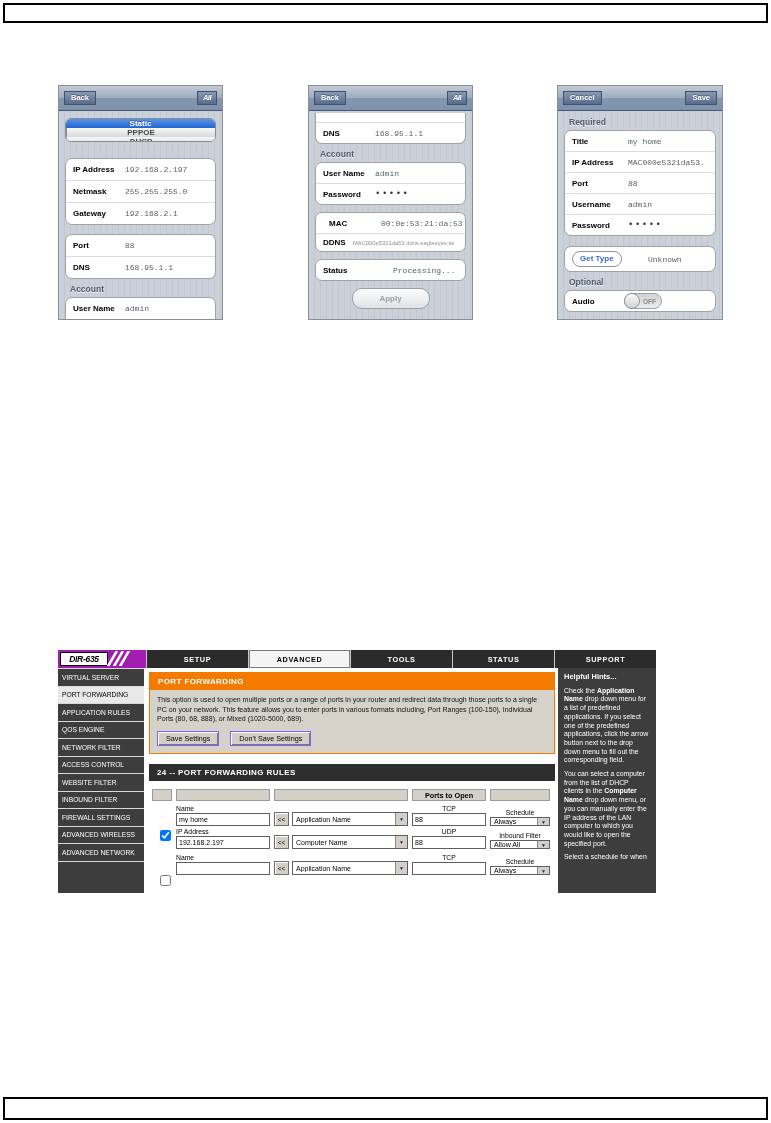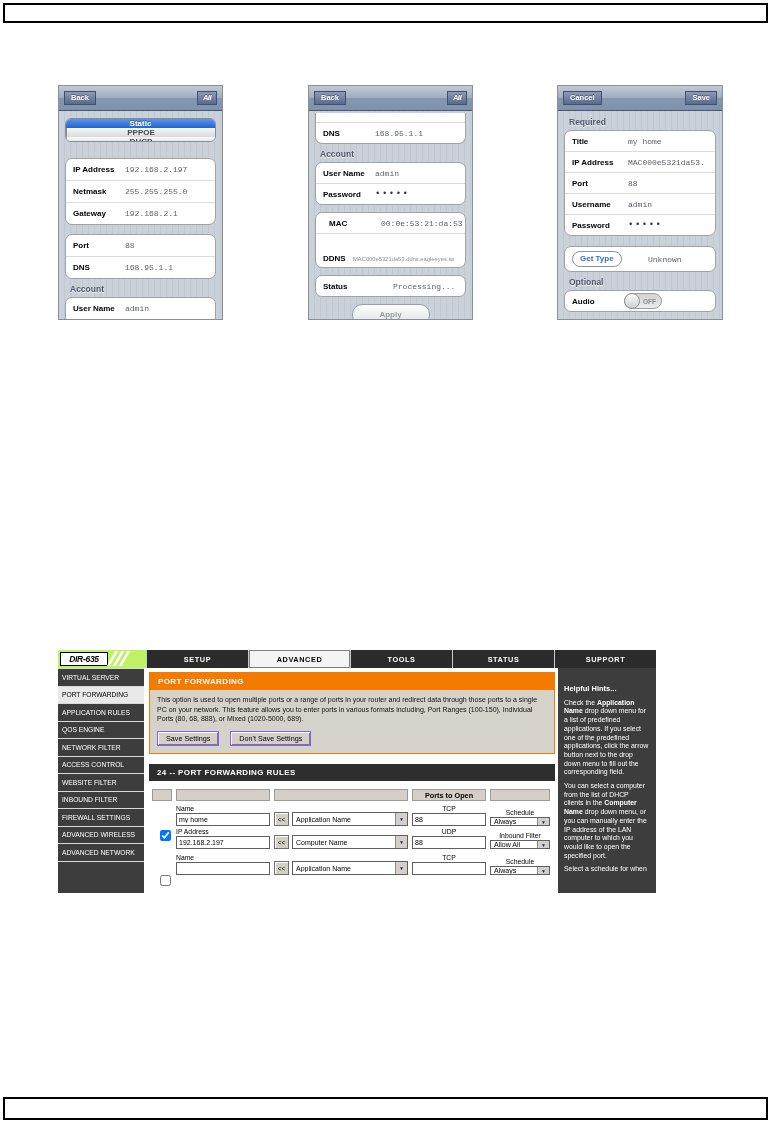--- a/index.html
+++ b/index.html
@@ -24,52 +24,52 @@
   .p-value{font-size:8px;color:#5a5f66;font-family:Liberation Mono, monospace;}
   .p-dots{font-size:9px;letter-spacing:1.5px;color:#333;}
   .p-section{font-size:8.5px;font-weight:bold;color:#4e5b70;text-shadow:0 1px 0 rgba(255,255,255,.75);
     padding:0 11px;margin:5px 0 3px;}
   .seg{display:flex;margin:7px 6px 16px;height:22px;border:1px solid #888d93;border-radius:6px;overflow:hidden;background:#fff;flex-direction:column;}
   .seg-item{flex:1;display:flex;align-items:center;justify-content:center;font-size:8px;font-weight:bold;
     color:#47474a;background:linear-gradient(180deg,#f8f8f8,#d7d9dc);border-left:1px solid #888d93;}
   .seg-item:first-child{border-left:none;}
   .seg-item.active{background:linear-gradient(180deg,#5a95e8,#2164ce);color:#fff;text-shadow:0 -1px 0 rgba(0,0,0,.3);}
   .clip-row{height:9px;border-bottom:1px solid #dcdcdc;}
-  .ddns-row{height:17px;display:flex;align-items:center;padding:0 7px;margin-top:16px;}
+  .ddns-row{height:17px;display:flex;align-items:center;padding:0 7px;}
   .ddns-val{font-size:5.8px;color:#8a8f96;white-space:nowrap;}
   .apply{margin:7px auto 0;width:76px;height:19px;border:1px solid #9aa0a8;border-radius:10px;
     background:linear-gradient(180deg,#fdfdfd,#dfe2e6);color:#9aa0a6;font-weight:bold;font-size:8px;
     display:flex;align-items:center;justify-content:center;}
   .gettype-btn{border:1px solid #8f949b;border-radius:9px;padding:3px 7px;font-size:8px;font-weight:bold;
     color:#3a6ccc;background:#fff;line-height:1;}
   .toggle{width:36px;height:14px;border:1px solid #9aa0a8;border-radius:8px;
     background:linear-gradient(180deg,#d3d3d3,#ececec);display:flex;align-items:center;position:relative;flex:none;}
   .knob{position:absolute;left:-1px;top:-1px;width:14px;height:14px;border-radius:50%;
     background:linear-gradient(180deg,#fdfdfd,#cfcfcf);border:1px solid #8f949b;}
   .toggle-label{font-size:6.5px;font-weight:bold;color:#8b8b8b;margin-left:18px;}
 
   
   .router{position:absolute;left:58px;top:650px;width:598px;height:243px;background:#fff;overflow:hidden;font-family:"Liberation Sans",sans-serif;}
-  .r-tabbar{position:absolute;left:0;top:0;right:0;height:18px;background:#bef264;display:flex;}
+  .r-tabbar{position:absolute;left:0;top:0;right:0;height:18px;background:#a21caf;display:flex;}
   .r-logoarea{width:88px;flex:none;position:relative;}
   .r-logo{position:absolute;left:2px;top:2px;width:46px;height:12px;background:#fff;border:1px solid #000;
     color:#000;font-style:italic;font-weight:bold;font-size:8.5px;display:flex;align-items:center;justify-content:center;letter-spacing:-0.3px;}
   .stripes{position:absolute;left:53px;top:1px;height:15px;display:flex;gap:3px;}
   .stripes i{display:block;width:3px;height:15px;background:#fff;transform:skewX(-30deg);}
   .r-tabs{flex:1;display:flex;}
   .r-tab{flex:1;display:flex;align-items:center;justify-content:center;color:#fff;
     font-size:7.3px;font-weight:bold;letter-spacing:.6px;border-left:1px solid #c9c9c9;background:#2b2b2b;}
   .r-tab.active{background:#f4f4f4;color:#000;box-shadow:inset 0 0 0 1px #7d7d7d;margin:0;}
   .r-sidebar{position:absolute;left:0;top:18px;width:86px;bottom:0;background:#d9d9d9;display:flex;flex-direction:column;gap:1px;padding-top:1px;}
   .sb-item{height:16.5px;flex:none;background:#3d3d3d;color:#fff;font-size:6.7px;display:flex;align-items:center;padding-left:4px;}
   .sb-item.active{background:#e9e9e9;color:#000;}
   .sb-fill{flex:1;background:#3d3d3d;}
   .r-help{position:absolute;left:500px;top:18px;right:0;bottom:0;background:#3d3d3d;color:#fff;
     padding:5px 6px;font-size:6.9px;line-height:8.7px;overflow:hidden;box-sizing:border-box;}
-  .r-help h4{margin:12px 0 5px;font-size:7.5px;}
+  .r-help h4{margin:0 0 5px;font-size:7.5px;}
   .r-help p{margin:0 0 5px;}
   .r-main{position:absolute;left:88px;top:18px;width:412px;bottom:0;background:#fff;}
   .sec1{position:absolute;left:3px;right:3px;top:4px;border:1px solid #f47a00;}
   .sec-title{height:17px;background:#f47a00;color:#fff;font-weight:bold;font-size:8px;letter-spacing:.4px;
     display:flex;align-items:center;padding-left:8px;}
   .sec-title.dark{background:#2e2e2e;}
   .sec1-body{background:#d5d2ca;padding:5px 7px 7px;font-size:7px;line-height:9.5px;color:#101010;}
   .btn-row{margin-top:7px;display:flex;gap:11px;}
   .win-btn{font-family:"Liberation Sans",sans-serif;font-size:7.2px;color:#000;background:#d4d0c8;
     border:1px solid #8b5cf6;box-shadow:inset 1px 1px 0 #fff,inset -1px -1px 0 #7a7a7a;padding:3px 8px;line-height:1;}

